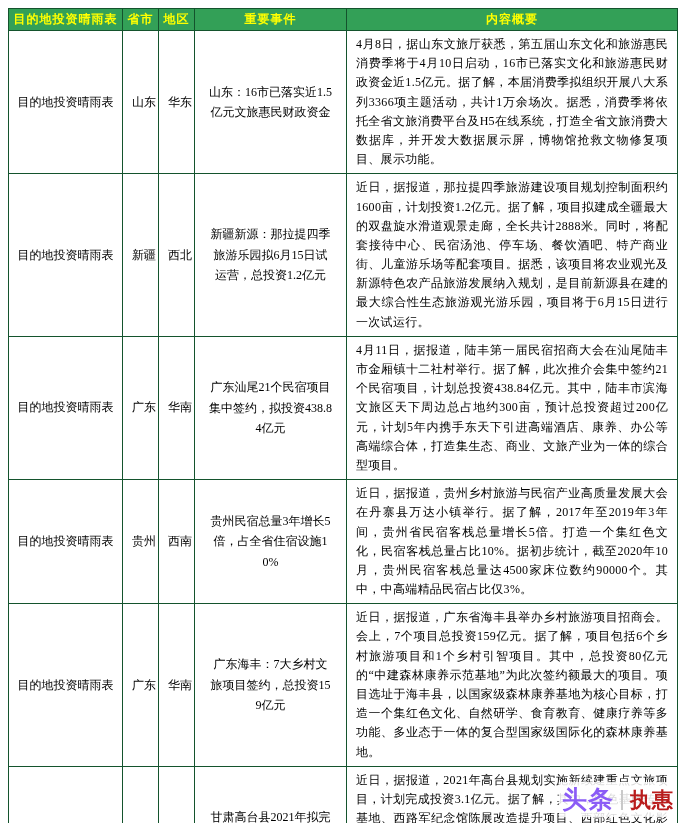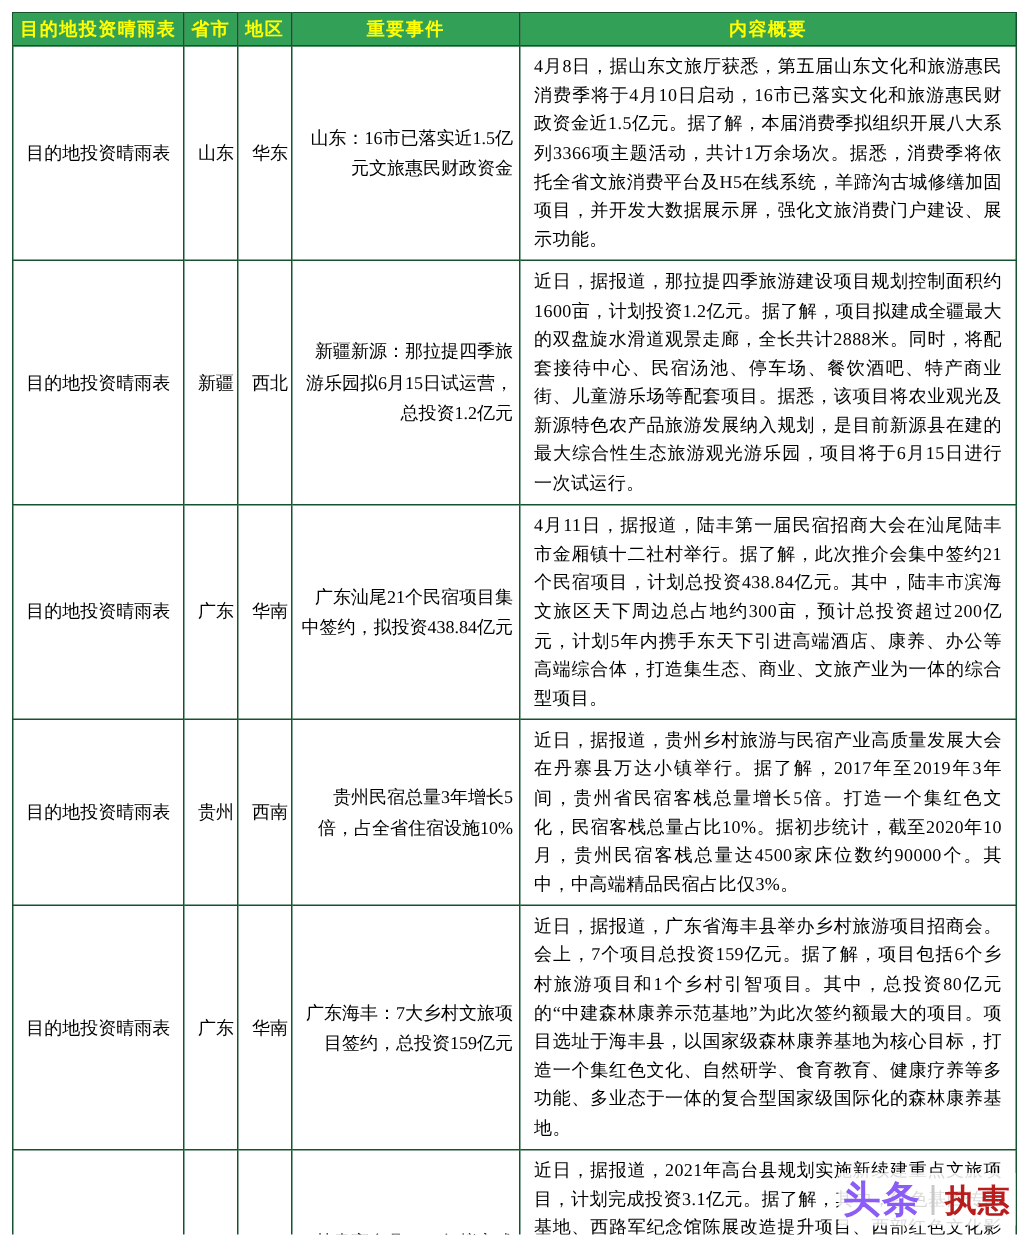--- a/index.html
+++ b/index.html
@@ -29,21 +29,21 @@
     font-size: 12px;
     font-weight: bold;
     text-align: center;
     height: 19px;
     padding: 2px;
     letter-spacing: 1px;
   }
   td { font-size: 12px; color: #000; }
   .c-label  { text-align: center; padding: 2px 4px; }
   .c-prov, .c-reg { text-align: right; padding: 2px 2px; }
-  .c-event  { text-align: right; padding: 4px 4px; line-height: 1.7; }
+  .c-event  { text-align: center; padding: 4px 14px; line-height: 1.7; }
   .c-summary{ text-align: justify; padding: 4px 9px; line-height: 1.6; letter-spacing: 0.3px; }
   col.w-label { width: 114px; }
   col.w-prov  { width: 36px; }
   col.w-reg   { width: 36px; }
   col.w-event { width: 152px; }
   col.w-summary { width: 331px; }
   tbody tr:nth-child(1) { height: 100px; }
   tbody tr:nth-child(2) { height: 116px; }
   tbody tr:nth-child(3) { height: 102px; }
   tbody tr:nth-child(4) { height: 86px; }
@@ -86,21 +86,21 @@
         <th>重要事件</th>
         <th>内容概要</th>
       </tr>
     </thead>
     <tbody>
       <tr>
         <td class="c-label">目的地投资晴雨表</td>
         <td class="c-prov">山东</td>
         <td class="c-reg">华东</td>
         <td class="c-event">山东：16市已落实近1.5亿元文旅惠民财政资金</td>
-        <td class="c-summary">4月8日，据山东文旅厅获悉，第五届山东文化和旅游惠民消费季将于4月10日启动，16市已落实文化和旅游惠民财政资金近1.5亿元。据了解，本届消费季拟组织开展八大系列3366项主题活动，共计1万余场次。据悉，消费季将依托全省文旅消费平台及H5在线系统，羊蹄沟古城修缮加固项目，并开发大数据展示屏，强化文旅消费门户建设、展示功能。</td>
+        <td class="c-summary">4月8日，据山东文旅厅获悉，第五届山东文化和旅游惠民消费季将于4月10日启动，16市已落实文化和旅游惠民财政资金近1.5亿元。据了解，本届消费季拟组织开展八大系列3366项主题活动，共计1万余场次。据悉，消费季将依托全省文旅消费平台及H5在线系统，打造全省文旅消费大数据库，并开发大数据展示屏，博物馆抢救文物修复项目、展示功能。</td>
       </tr>
       <tr>
         <td class="c-label">目的地投资晴雨表</td>
         <td class="c-prov">新疆</td>
         <td class="c-reg">西北</td>
         <td class="c-event">新疆新源：那拉提四季旅游乐园拟6月15日试运营，总投资1.2亿元</td>
         <td class="c-summary">近日，据报道，那拉提四季旅游建设项目规划控制面积约1600亩，计划投资1.2亿元。据了解，项目拟建成全疆最大的双盘旋水滑道观景走廊，全长共计2888米。同时，将配套接待中心、民宿汤池、停车场、餐饮酒吧、特产商业街、儿童游乐场等配套项目。据悉，该项目将农业观光及新源特色农产品旅游发展纳入规划，是目前新源县在建的最大综合性生态旅游观光游乐园，项目将于6月15日进行一次试运行。</td>
       </tr>
       <tr>
         <td class="c-label">目的地投资晴雨表</td>

